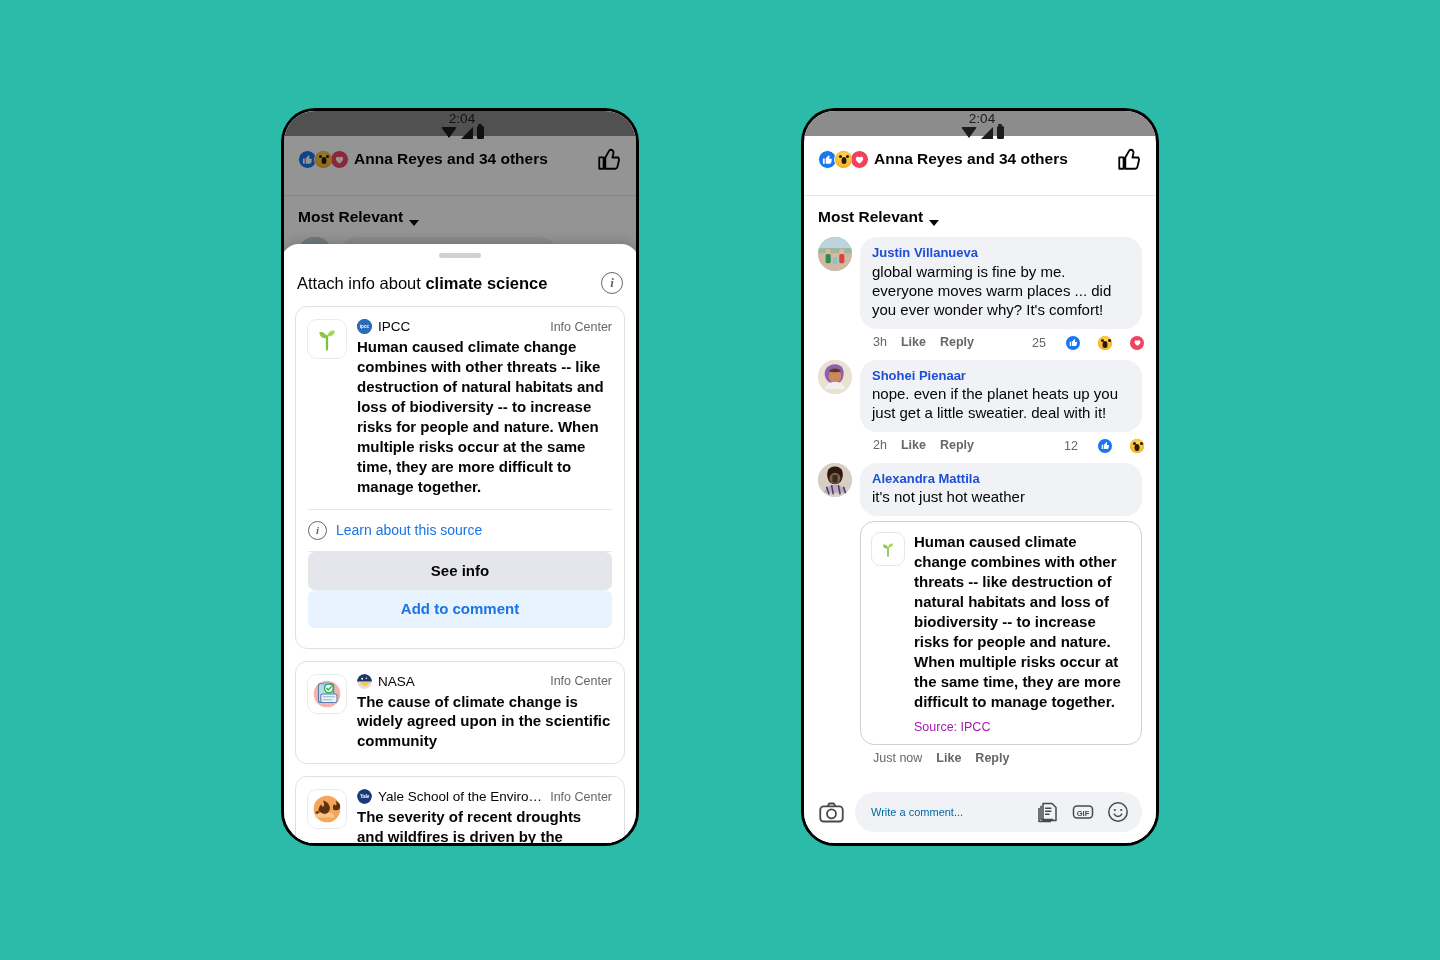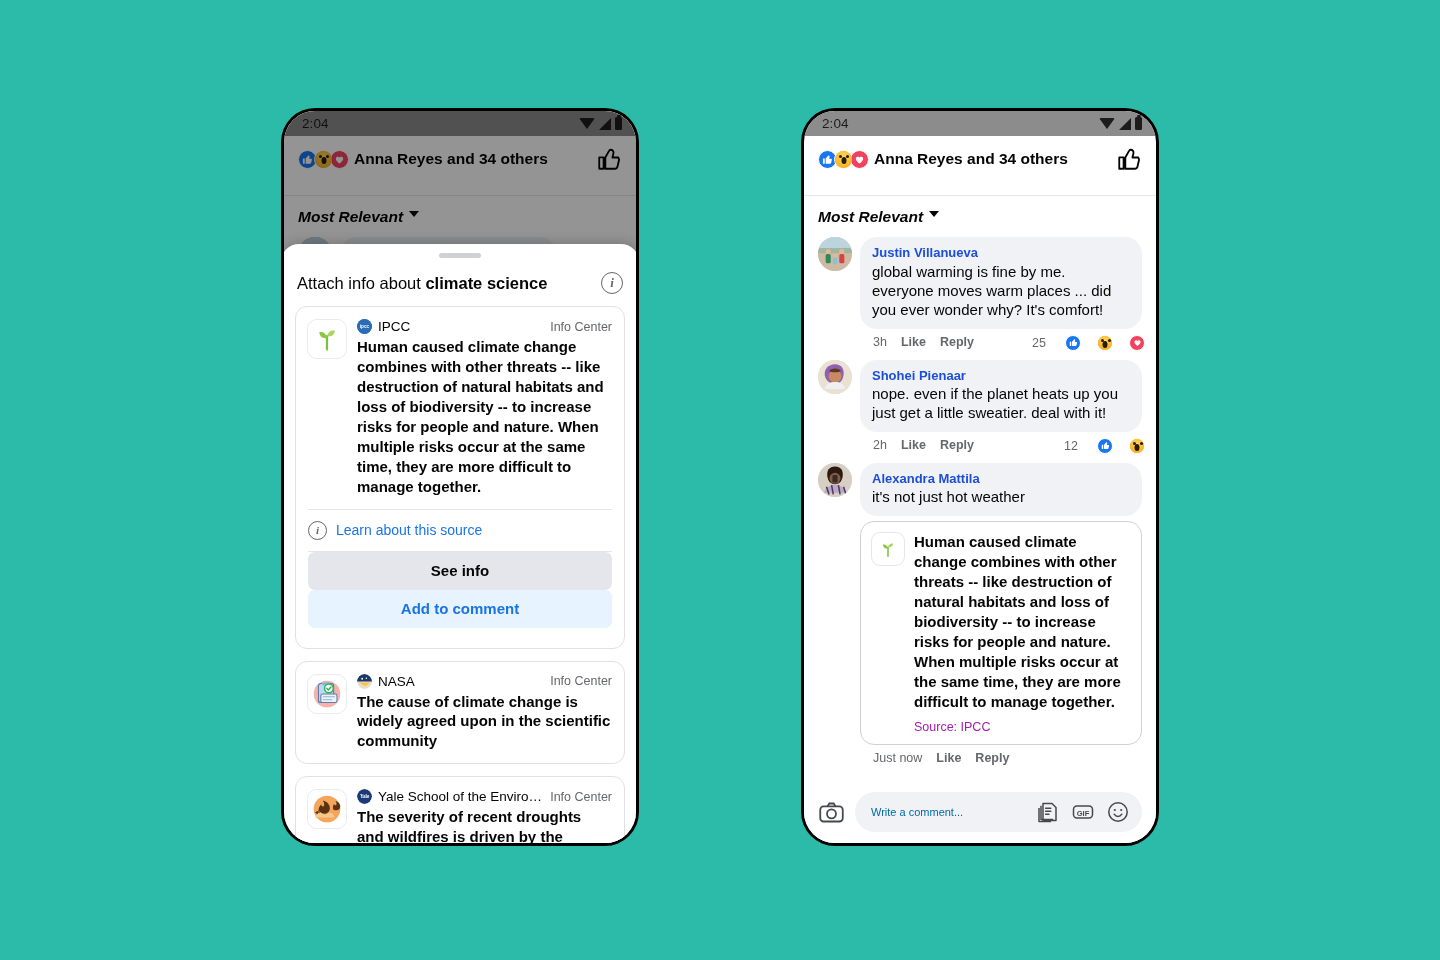--- a/index.html
+++ b/index.html
@@ -31,20 +31,21 @@
   }
 
   
   .statusbar {
     height: 25px;
     display: flex; align-items: center;
     justify-content: space-between;
     padding: 0 14px 0 18px;
     font-size: 13.5px;
     font-weight: 400;
+    flex-direction: column;
   }
   .statusbar .time { letter-spacing: .1px; }
   .sb-icons { display: flex; align-items: center; gap: 4px; }
   .ico-wifi {
     width: 0; height: 0;
     border-left: 8px solid transparent;
     border-right: 8px solid transparent;
     border-top: 11px solid currentColor;
     border-radius: 2px;
   }
@@ -93,21 +94,21 @@
   }
   .rx-wow-face::after{
     content:""; position:absolute; top:26%; left:22%;
     width:3px; height:3px; border-radius:50%;
     background:#2a1c06; box-shadow: 7px 0 0 #2a1c06;
   }
   .rx-label { font-size: 15.5px; font-weight: 700; color: #050505; flex:1; }
   .thumb-outline { width: 26px; height: 26px; color: #050505; }
 
   
-  .sortrow { padding: 12px 14px 6px; display:flex; align-items:flex-start; gap:6px;font-style:italic; }
+  .sortrow { padding: 12px 14px 6px; display:flex; align-items:flex-end; gap:6px; }
   .sortrow .lbl { font-size: 15.5px; font-weight: 700; color:#050505; }
   .chev { width:0;height:0;border-left:5px solid transparent;border-right:5px solid transparent;
           border-top:6px solid #050505; margin-top:3px;}
 
   
   .comment { display:flex; padding: 5px 14px 0 14px; gap: 8px; }
   .avatar { width: 34px; height: 34px; border-radius: 50%; flex: 0 0 34px; overflow:hidden;
             background:#d8dadf; }
   .avatar svg { display:block; width:100%; height:100%; }
   .bubble { background: #f0f2f5; border-radius: 17px; padding: 7px 12px 9px; display:inline-block; }

